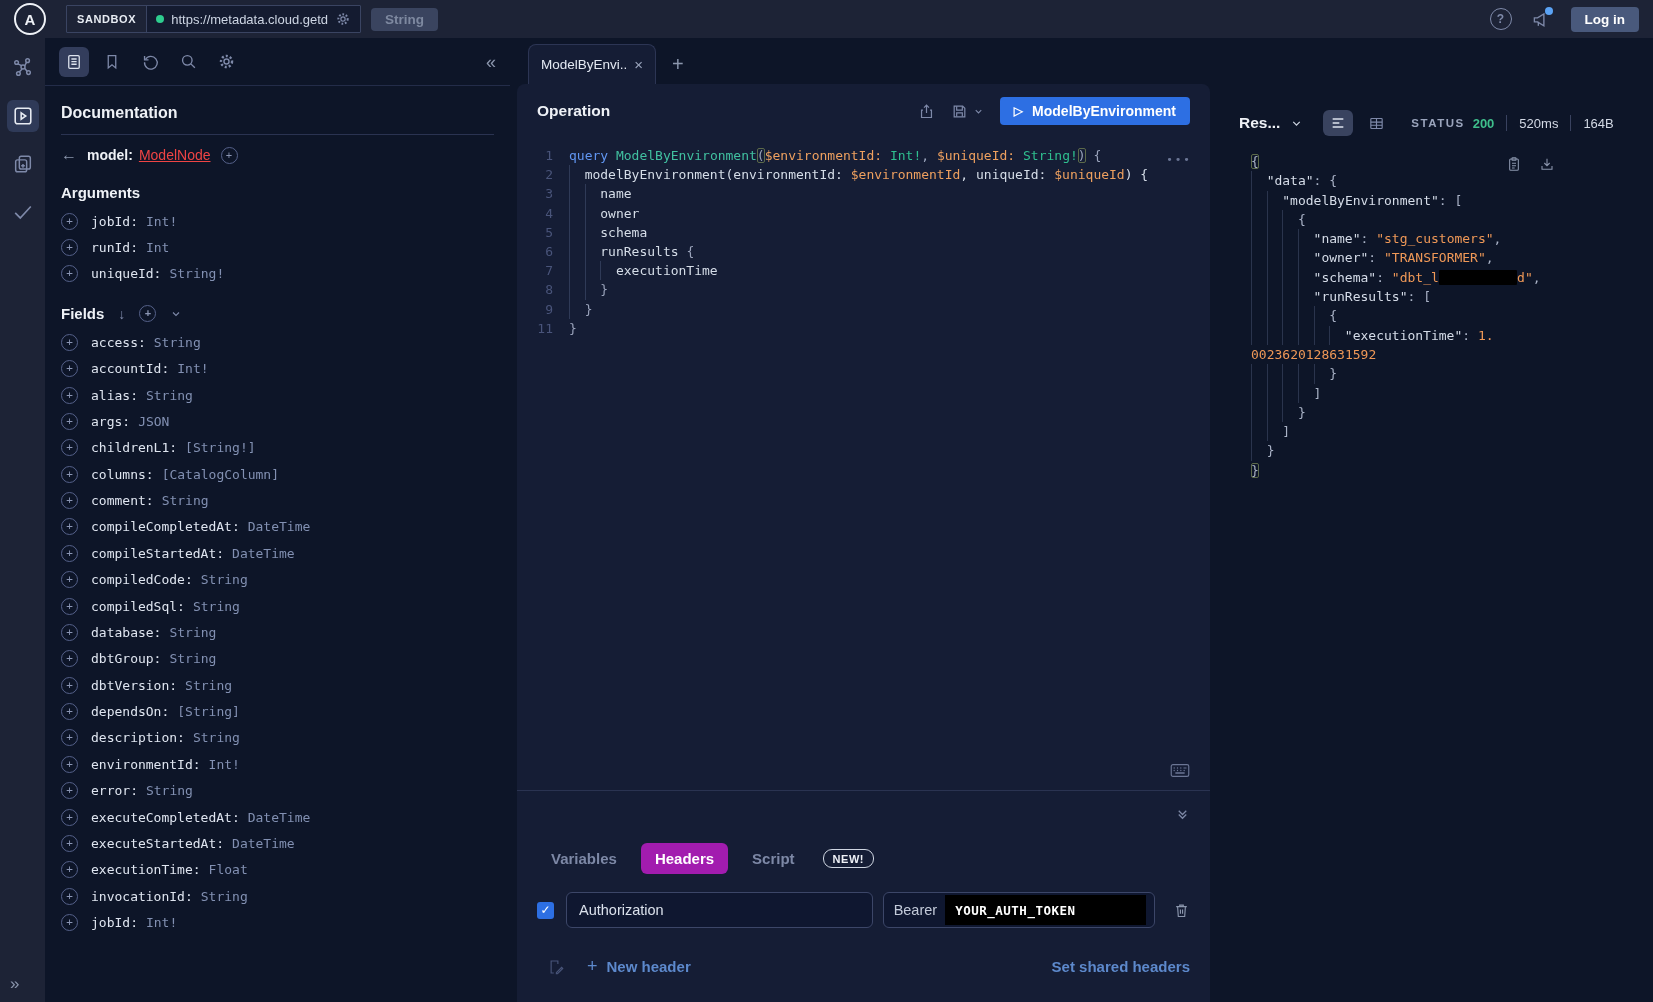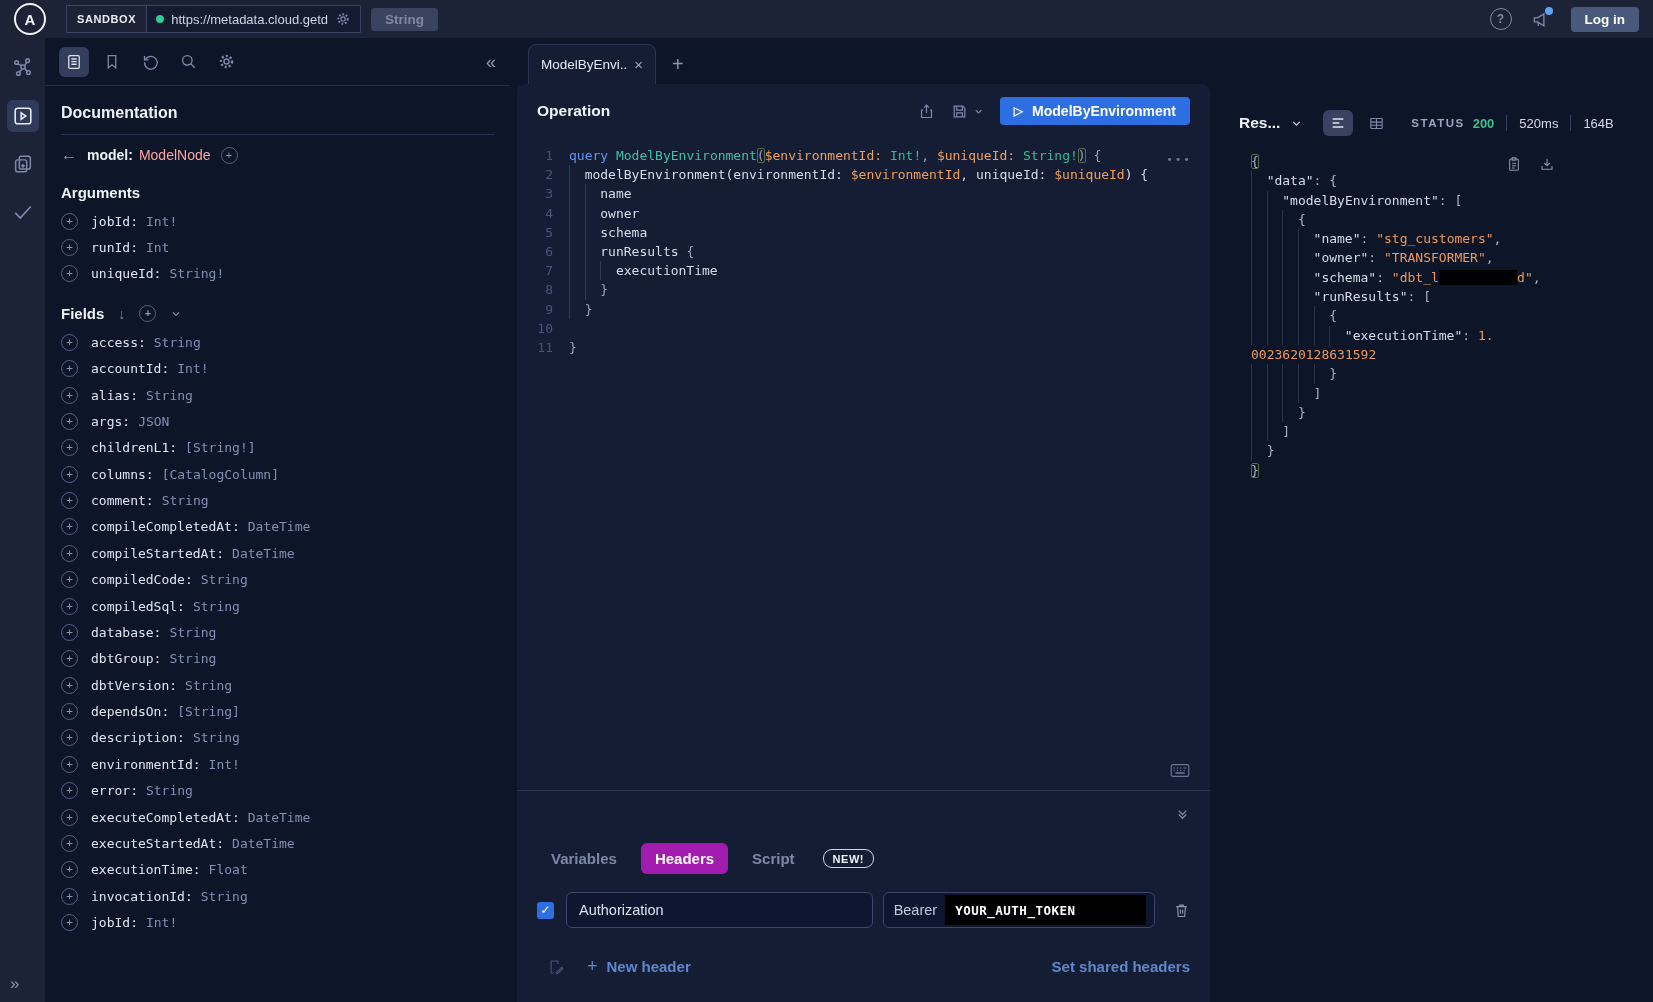--- a/index.html
+++ b/index.html
@@ -38,21 +38,21 @@
   .doc-toolbar{height:47px;display:flex;align-items:center;gap:8px;padding:0 14px;
                border-bottom:1px solid #232c49;}
   .tool{width:30px;height:30px;display:flex;align-items:center;justify-content:center;border-radius:6px;}
   .tool.active{background:#333d5c;color:#dde3ee;}
   .doc-collapse{margin-left:auto;color:#8b96ad;font-size:18px;line-height:1;}
   .doc-body{padding:18px 16px 0 16px;}
   .doc-title{font-size:16px;font-weight:700;color:#eef1f6;padding-bottom:12px;border-bottom:1px solid #2a3351;}
   .crumb{display:flex;align-items:center;gap:10px;padding:11px 0 2px 0;}
   .crumb .back{color:#8b96ad;font-size:16px;}
   .crumb .label{font-size:14px;font-weight:700;color:#eef1f6;}
-  .crumb .tname{font-size:14px;color:#fca5a5;margin-left:-4px;}
+  .crumb .tname{font-size:14px;color:#ef4444;margin-left:-4px;text-decoration:underline;}
   .cplus{width:15px;height:15px;border:1px solid #55618a;border-radius:50%;color:#8b96b4;
          display:inline-flex;align-items:center;justify-content:center;font-size:11px;line-height:1;flex:none;}
   .sect{font-size:15px;font-weight:700;color:#eef1f6;margin:18px 0 7px 0;display:flex;align-items:center;gap:14px;}
   .sect .arrow{color:#7e89a9;font-size:14px;font-weight:400;}
   .sect .chev{color:#7e89a9;}
   .doc-item{display:flex;align-items:center;gap:13px;padding:4.7px 0;
             font-family:"DejaVu Sans Mono",monospace;font-size:13px;}
   .fname{color:#dfe5f0;}
   .ftype{color:#8290b2;margin-left:-5px;}
   
@@ -457,24 +457,20 @@
             </div>
             <div class="code-line">
               <span class="ln">8</span>
               <span class="lc"><span class="ind"></span><span class="ind"></span><span class="tk pn">}</span></span>
             </div>
             <div class="code-line">
               <span class="ln">9</span>
               <span class="lc"><span class="ind"></span><span class="tk pn">}</span></span>
             </div>
             <div class="code-line">
-              <span class="ln">10</span>
-              <span class="lc"></span>
-            </div>
-            <div class="code-line">
               <span class="ln">11</span>
               <span class="lc"><span class="tk pn">}</span></span>
             </div>
           </div>
         <div class="opmenu">•••</div>
         <div class="kbd-ic">
           <svg width="20" height="15" viewBox="0 0 24 17" fill="none" stroke="currentColor" stroke-width="1.4">
             <rect x="1.5" y="1.5" width="21" height="14" rx="2"></rect>
             <path d="M5 5.5h.01M9 5.5h.01M13 5.5h.01M17 5.5h.01M19 5.5h.01M5 8.5h.01M9 8.5h.01M13 8.5h.01M17 8.5h.01M7 11.5h10" stroke-linecap="round" stroke-width="1.6"></path>
           </svg>

